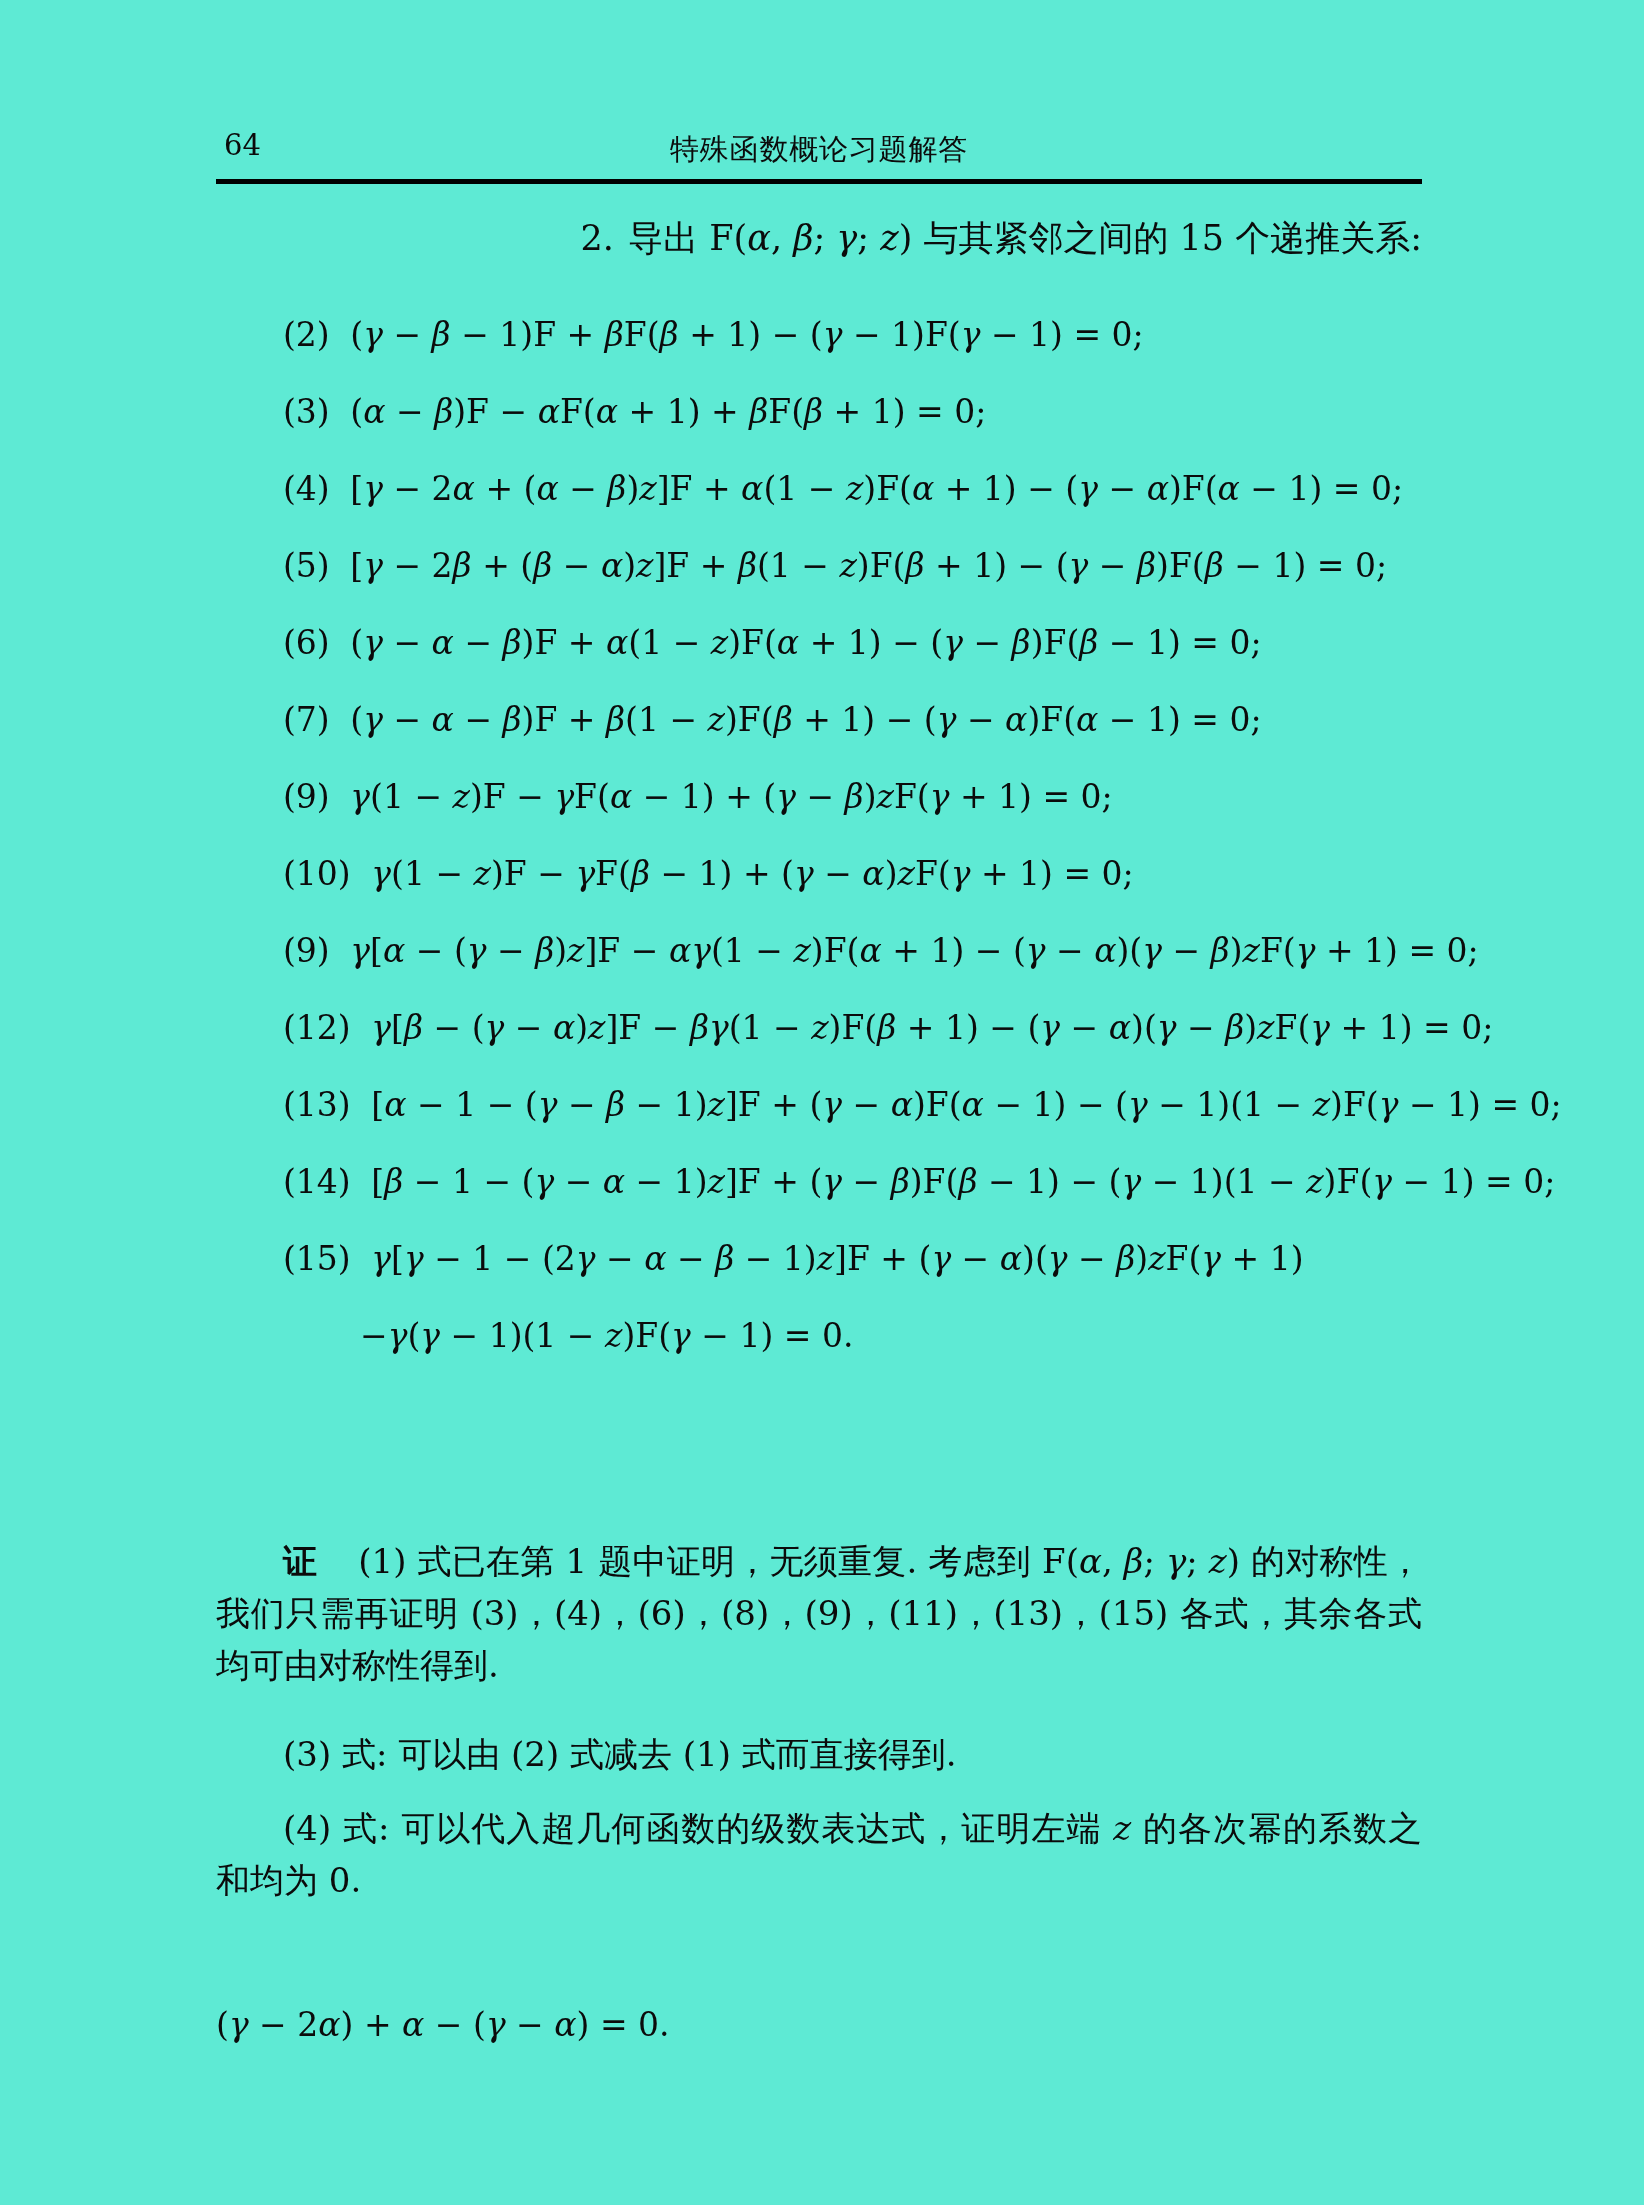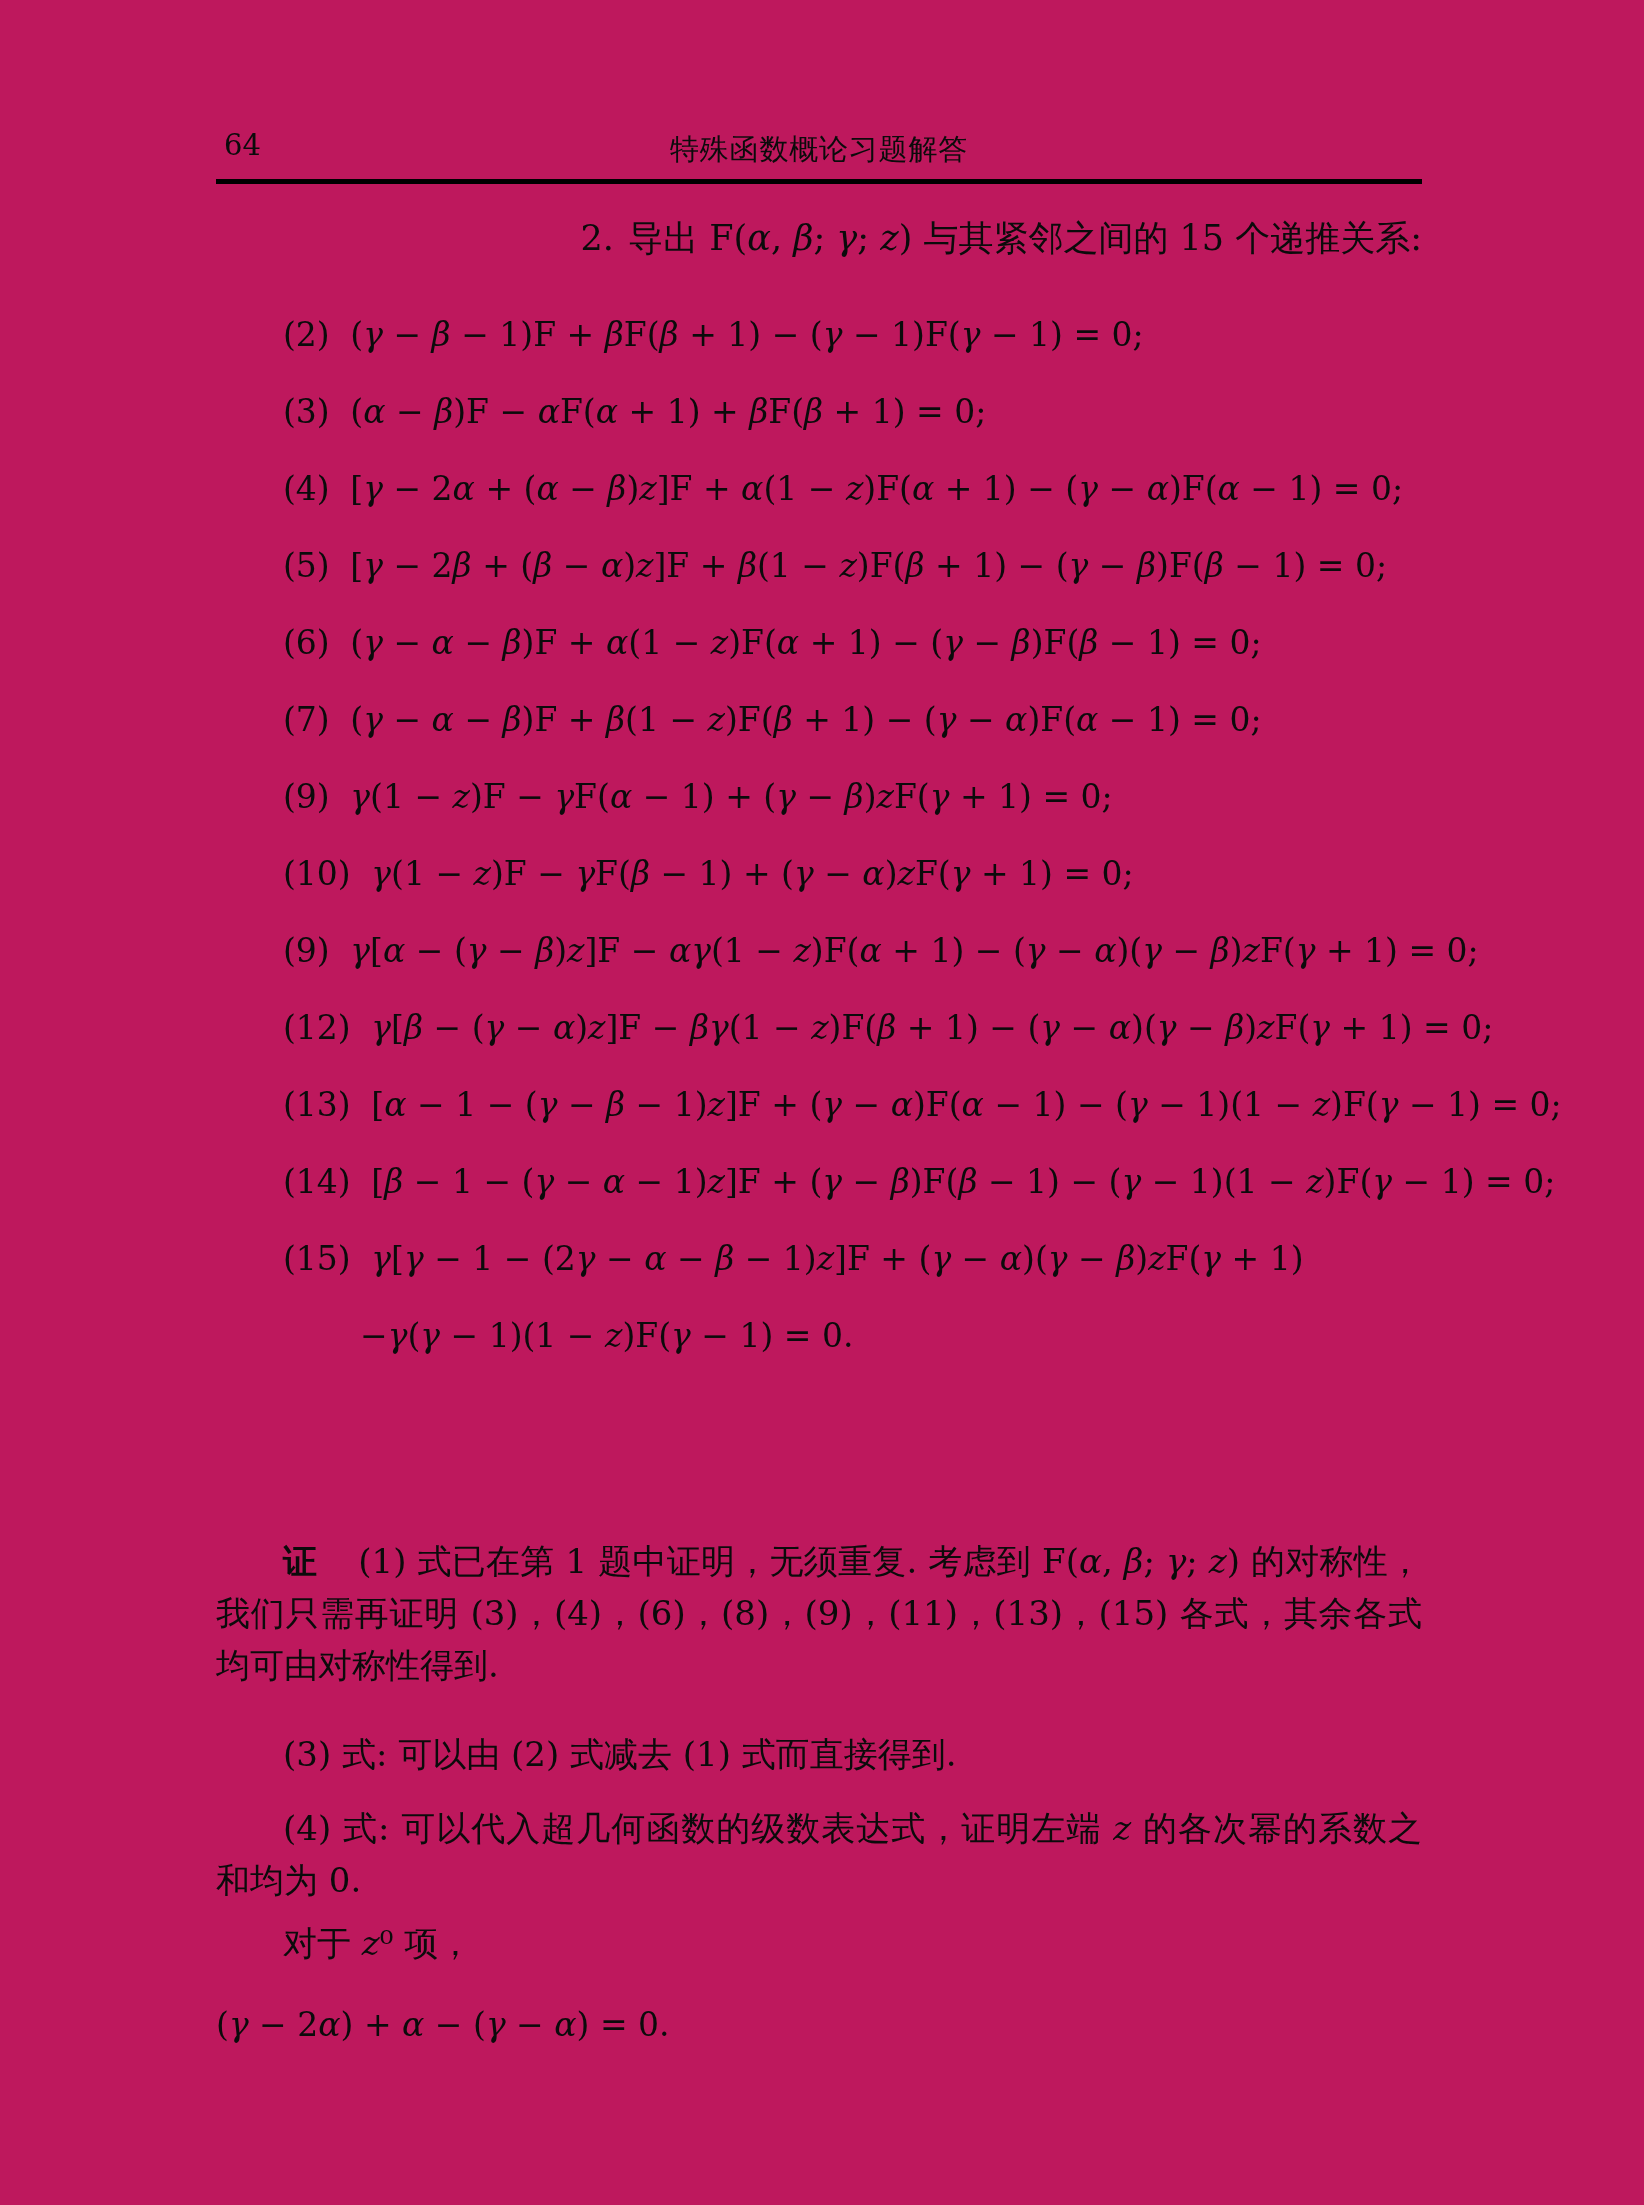--- a/index.html
+++ b/index.html
@@ -5,21 +5,21 @@
   html, body {
     margin: 0;
     padding: 0;
     background: #e8e8e8;
   }
   .sheet {
     position: relative;
     width: 1644px;
     height: 2205px;
     margin: 0 auto;
-    background: #be185d;
+    background: #5eead4;
     color: #0b0b0b;
     font-family: "DejaVu Serif", "Liberation Serif", serif;
     overflow: hidden;
   }
   
   .header {
     position: absolute;
     left: 216px;
     top: 128px;
     width: 1206px;
@@ -143,22 +143,19 @@
   </div>
 
   <div class="para para-eq3">
     <span class="m">(3) 式: 可以由 (2) 式减去 (1) 式而直接得到.</span>
   </div>
 
   <div class="para para-eq4">
     <span class="m">(4) 式: 可以代入超几何函数的级数表达式，证明左端 <i>z</i> 的各次幂的系数之和均为 0.</span>
   </div>
 
-  <div class="para para-z0">
-    <span class="m">对于 <i>z</i>⁰ 项，</span>
-  </div>
 
   <div class="final-eq">
     <span class="m">(<i>γ</i> − 2<i>α</i>) + <i>α</i> − (<i>γ</i> − <i>α</i>) = 0.</span>
   </div>
 
 </div>
 
 
 </body></html>

